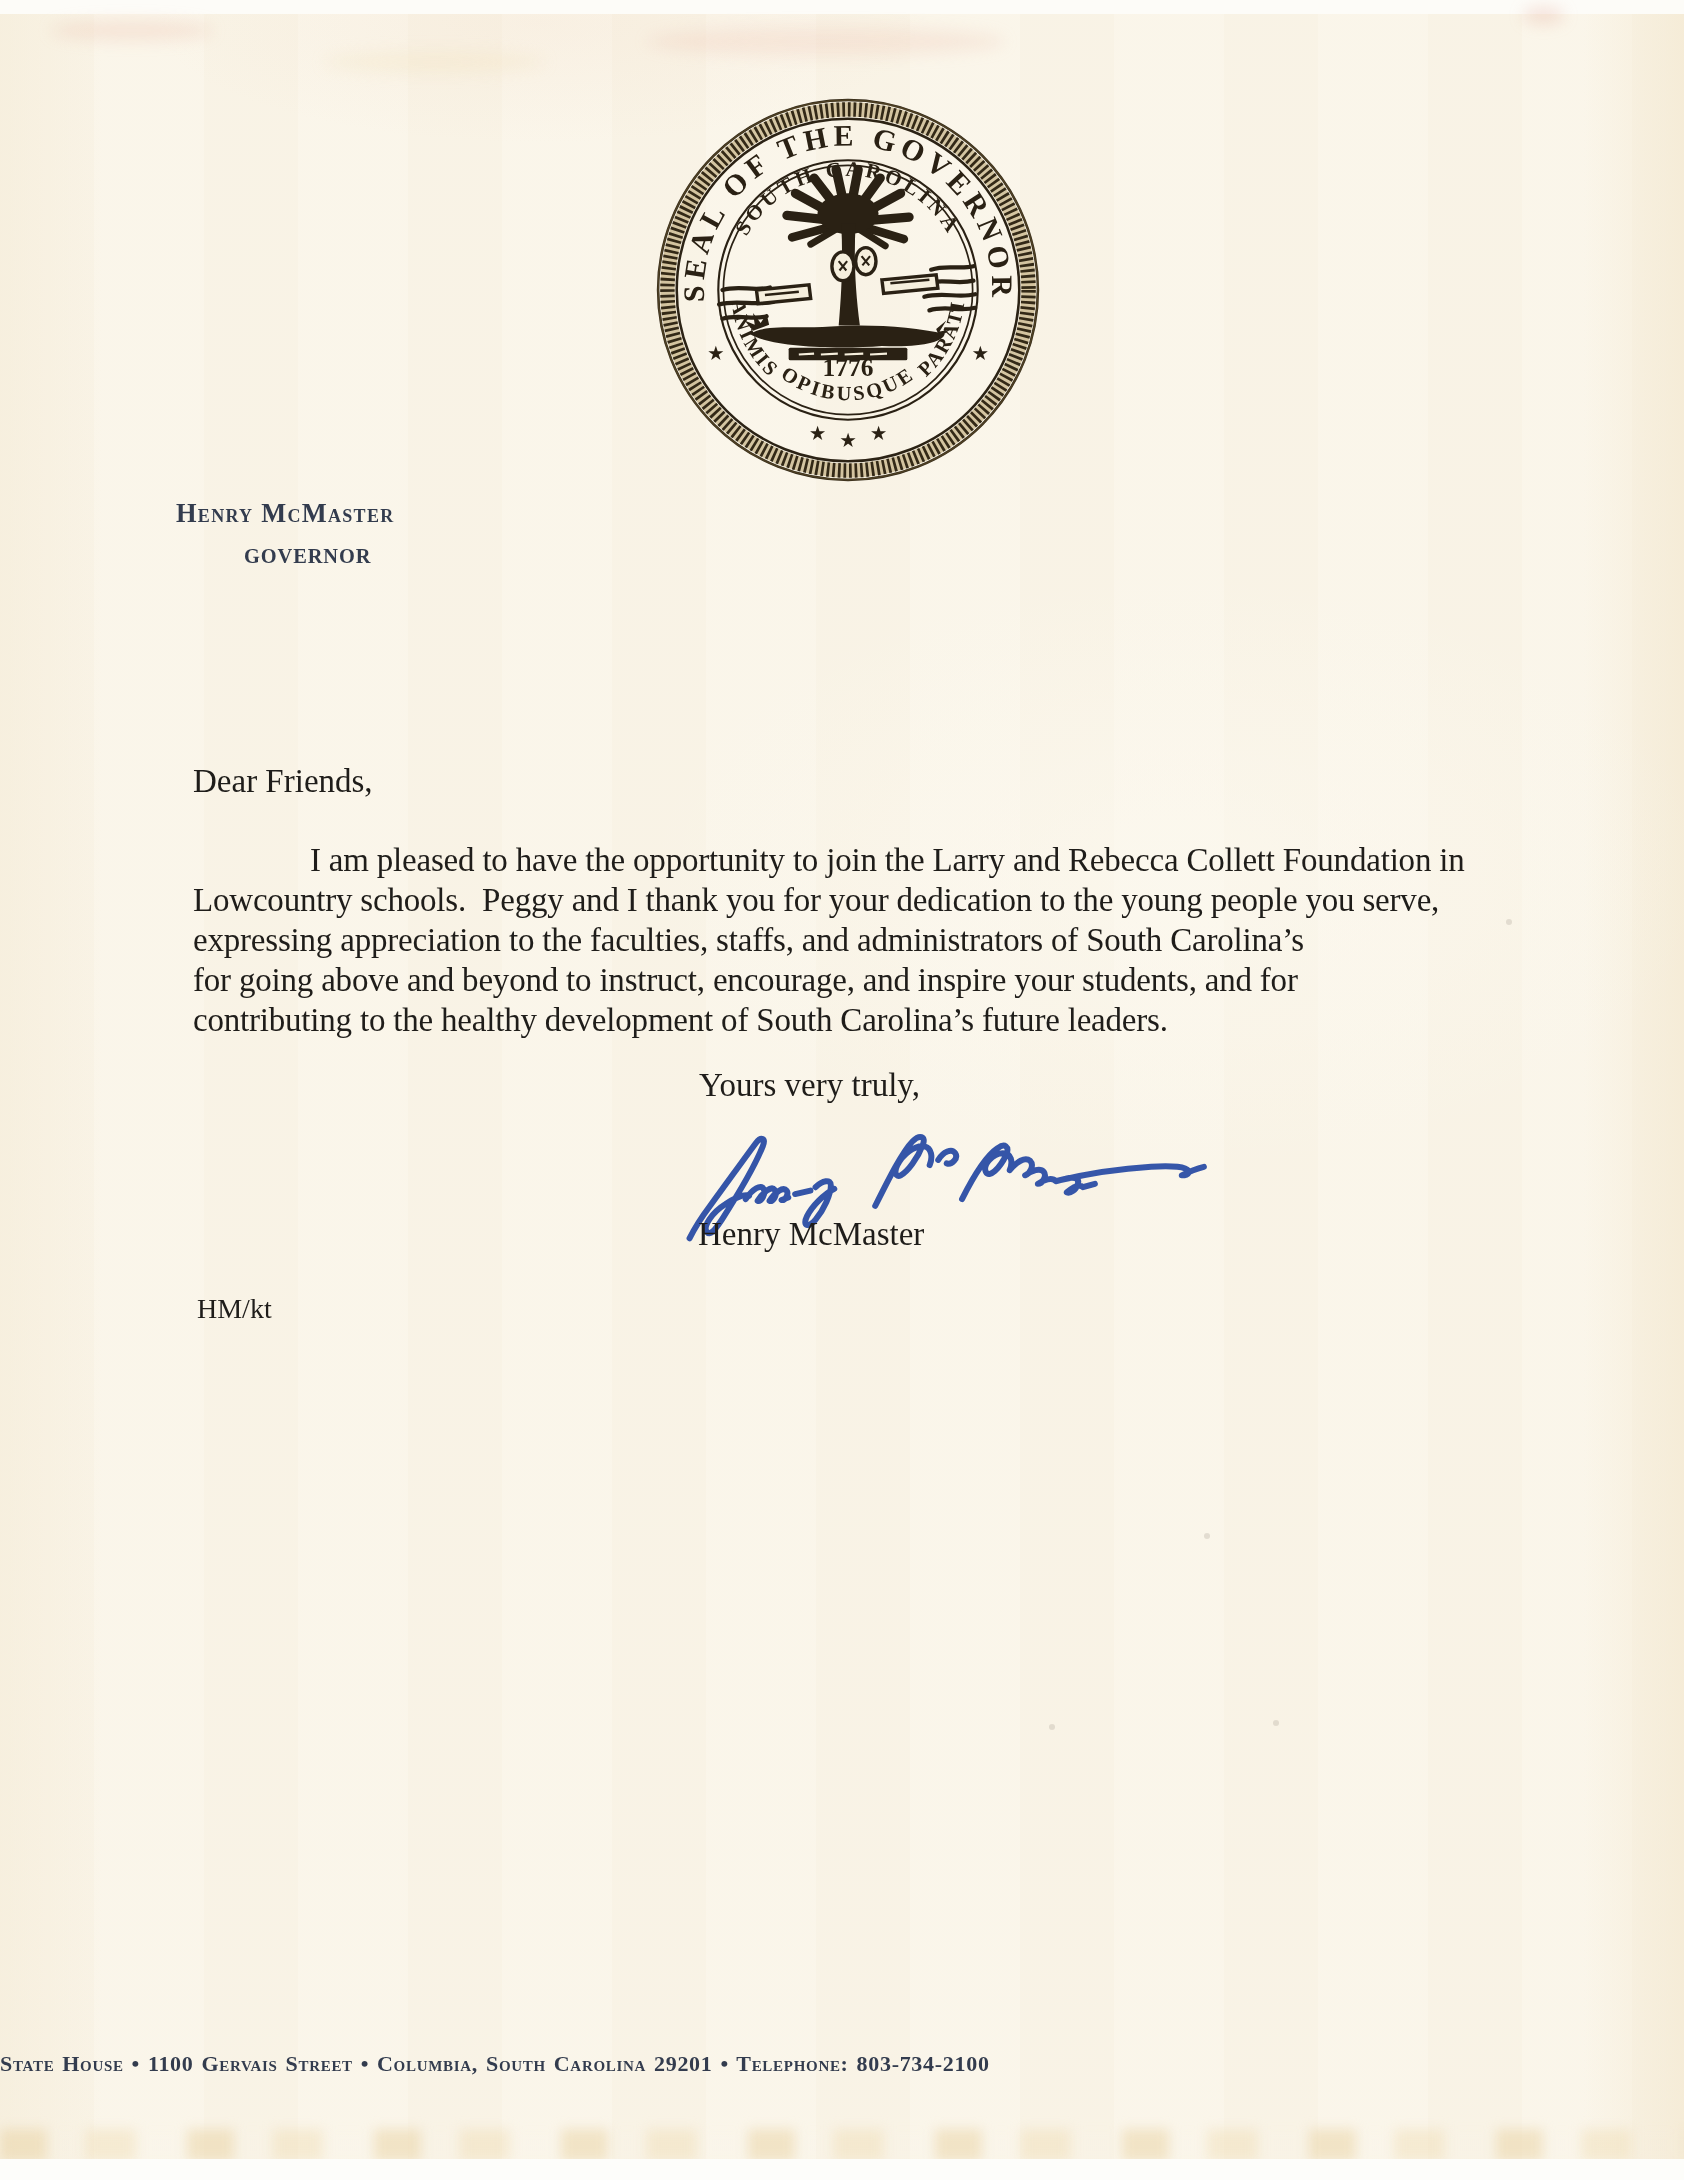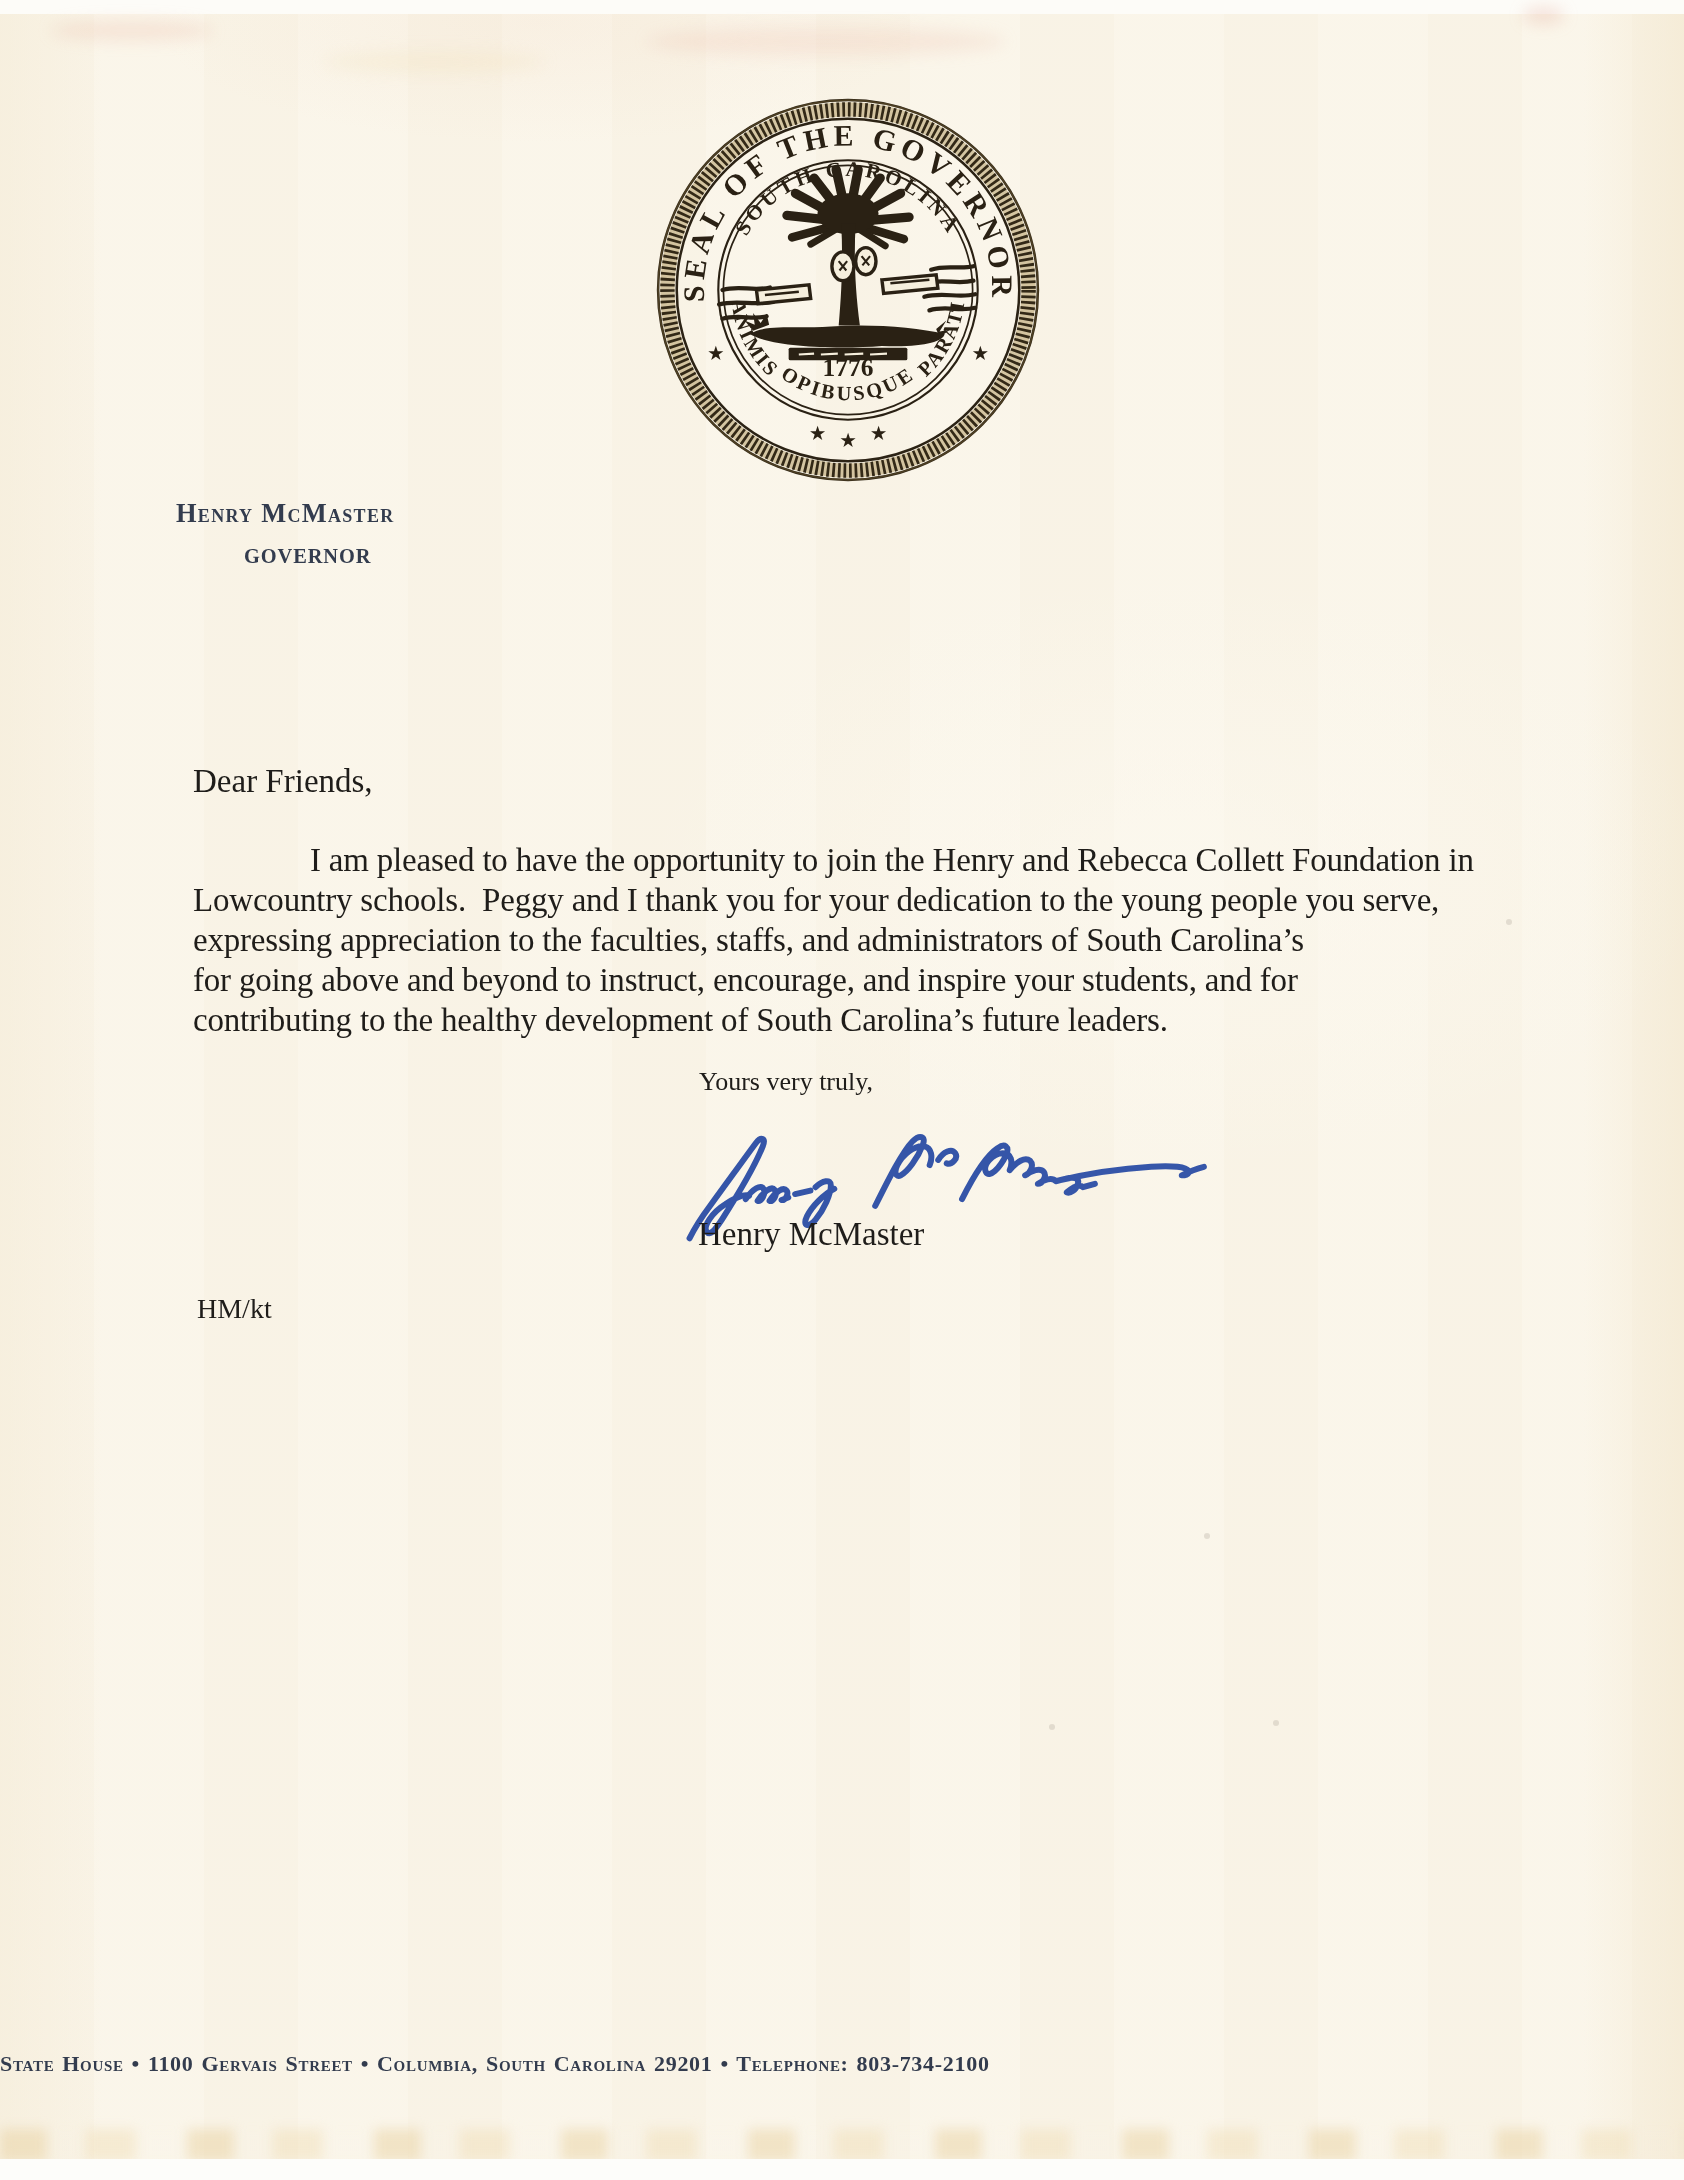--- a/index.html
+++ b/index.html
@@ -48,21 +48,21 @@
   .lh-title{
     position:absolute;left:244px;top:537px;
     font-size:20.4px;text-transform:uppercase;letter-spacing:0.9px;
     color:#333c4e;font-weight:600;white-space:pre;margin-top:8px;
   }
   
   .salutation{position:absolute;left:193px;top:761px;font-size:33px;line-height:40px;white-space:pre;}
   .letter-body{position:absolute;left:193px;top:840px;font-size:33px;line-height:40px;letter-spacing:-0.2px;}
   .body-line{white-space:pre;}
   .body-line.first{padding-left:117px;}
-  .closing{position:absolute;left:699px;top:1067px;font-size:26px;white-space:pre;}
+  .closing{position:absolute;left:699px;top:1067px;font-size:33px;white-space:pre;}
   .signature{position:absolute;left:681px;top:1131px;width:528px;height:115px;}
   .signer{position:absolute;left:698px;top:1216px;font-size:33px;white-space:pre;}
   .ref{position:absolute;left:197px;top:1293px;font-size:28px;white-space:pre;}
   .footer{
     position:absolute;left:0;top:2051px;width:100%;
     text-align:left;font-size:22px;font-variant:small-caps;font-weight:600;
     letter-spacing:0.7px;word-spacing:1.7px;color:#333c4e;white-space:pre;
   }
 </style>
 </head>
@@ -169,21 +169,21 @@
         <path d="M-58,76 L-40,75 M-32,76 L-12,75 M-4,76 L18,75 M26,76 L46,75" stroke="#f6efdd" stroke-width="2.5" fill="none"></path>
       </g>
     </g>
   </svg>
 
   <div class="lh-name">Henry McMaster</div>
   <div class="lh-title">Governor</div>
 
   <div class="salutation">Dear Friends,</div>
   <div class="letter-body">
-      <div class="body-line first">I am pleased to have the opportunity to join the Henry and Rebecca Collett Foundation in</div>
+      <div class="body-line first">I am pleased to have the opportunity to join the Larry and Rebecca Collett Foundation in</div>
       <div class="body-line">Lowcountry schools.  Peggy and I thank you for your dedication to the young people you serve,</div>
       <div class="body-line">expressing appreciation to the faculties, staffs, and administrators of South Carolina’s</div>
       <div class="body-line">for going above and beyond to instruct, encourage, and inspire your students, and for</div>
       <div class="body-line">contributing to the healthy development of South Carolina’s future leaders.</div>
     </div>
   <div class="closing">Yours very truly,</div>
 
   <svg class="signature" viewBox="0 0 620 135" aria-hidden="true">
     <g stroke="#2b4da5" stroke-width="7" fill="none" stroke-linecap="round" stroke-linejoin="round" opacity="0.95">
       <path d="M10,126 C14,118 22,104 34,88 C56,58 76,30 88,14 C94,6 100,8 96,18 C88,38 66,76 48,104 C40,116 34,124 30,118 C26,112 36,96 52,86 C64,78 74,74 80,76"></path>

